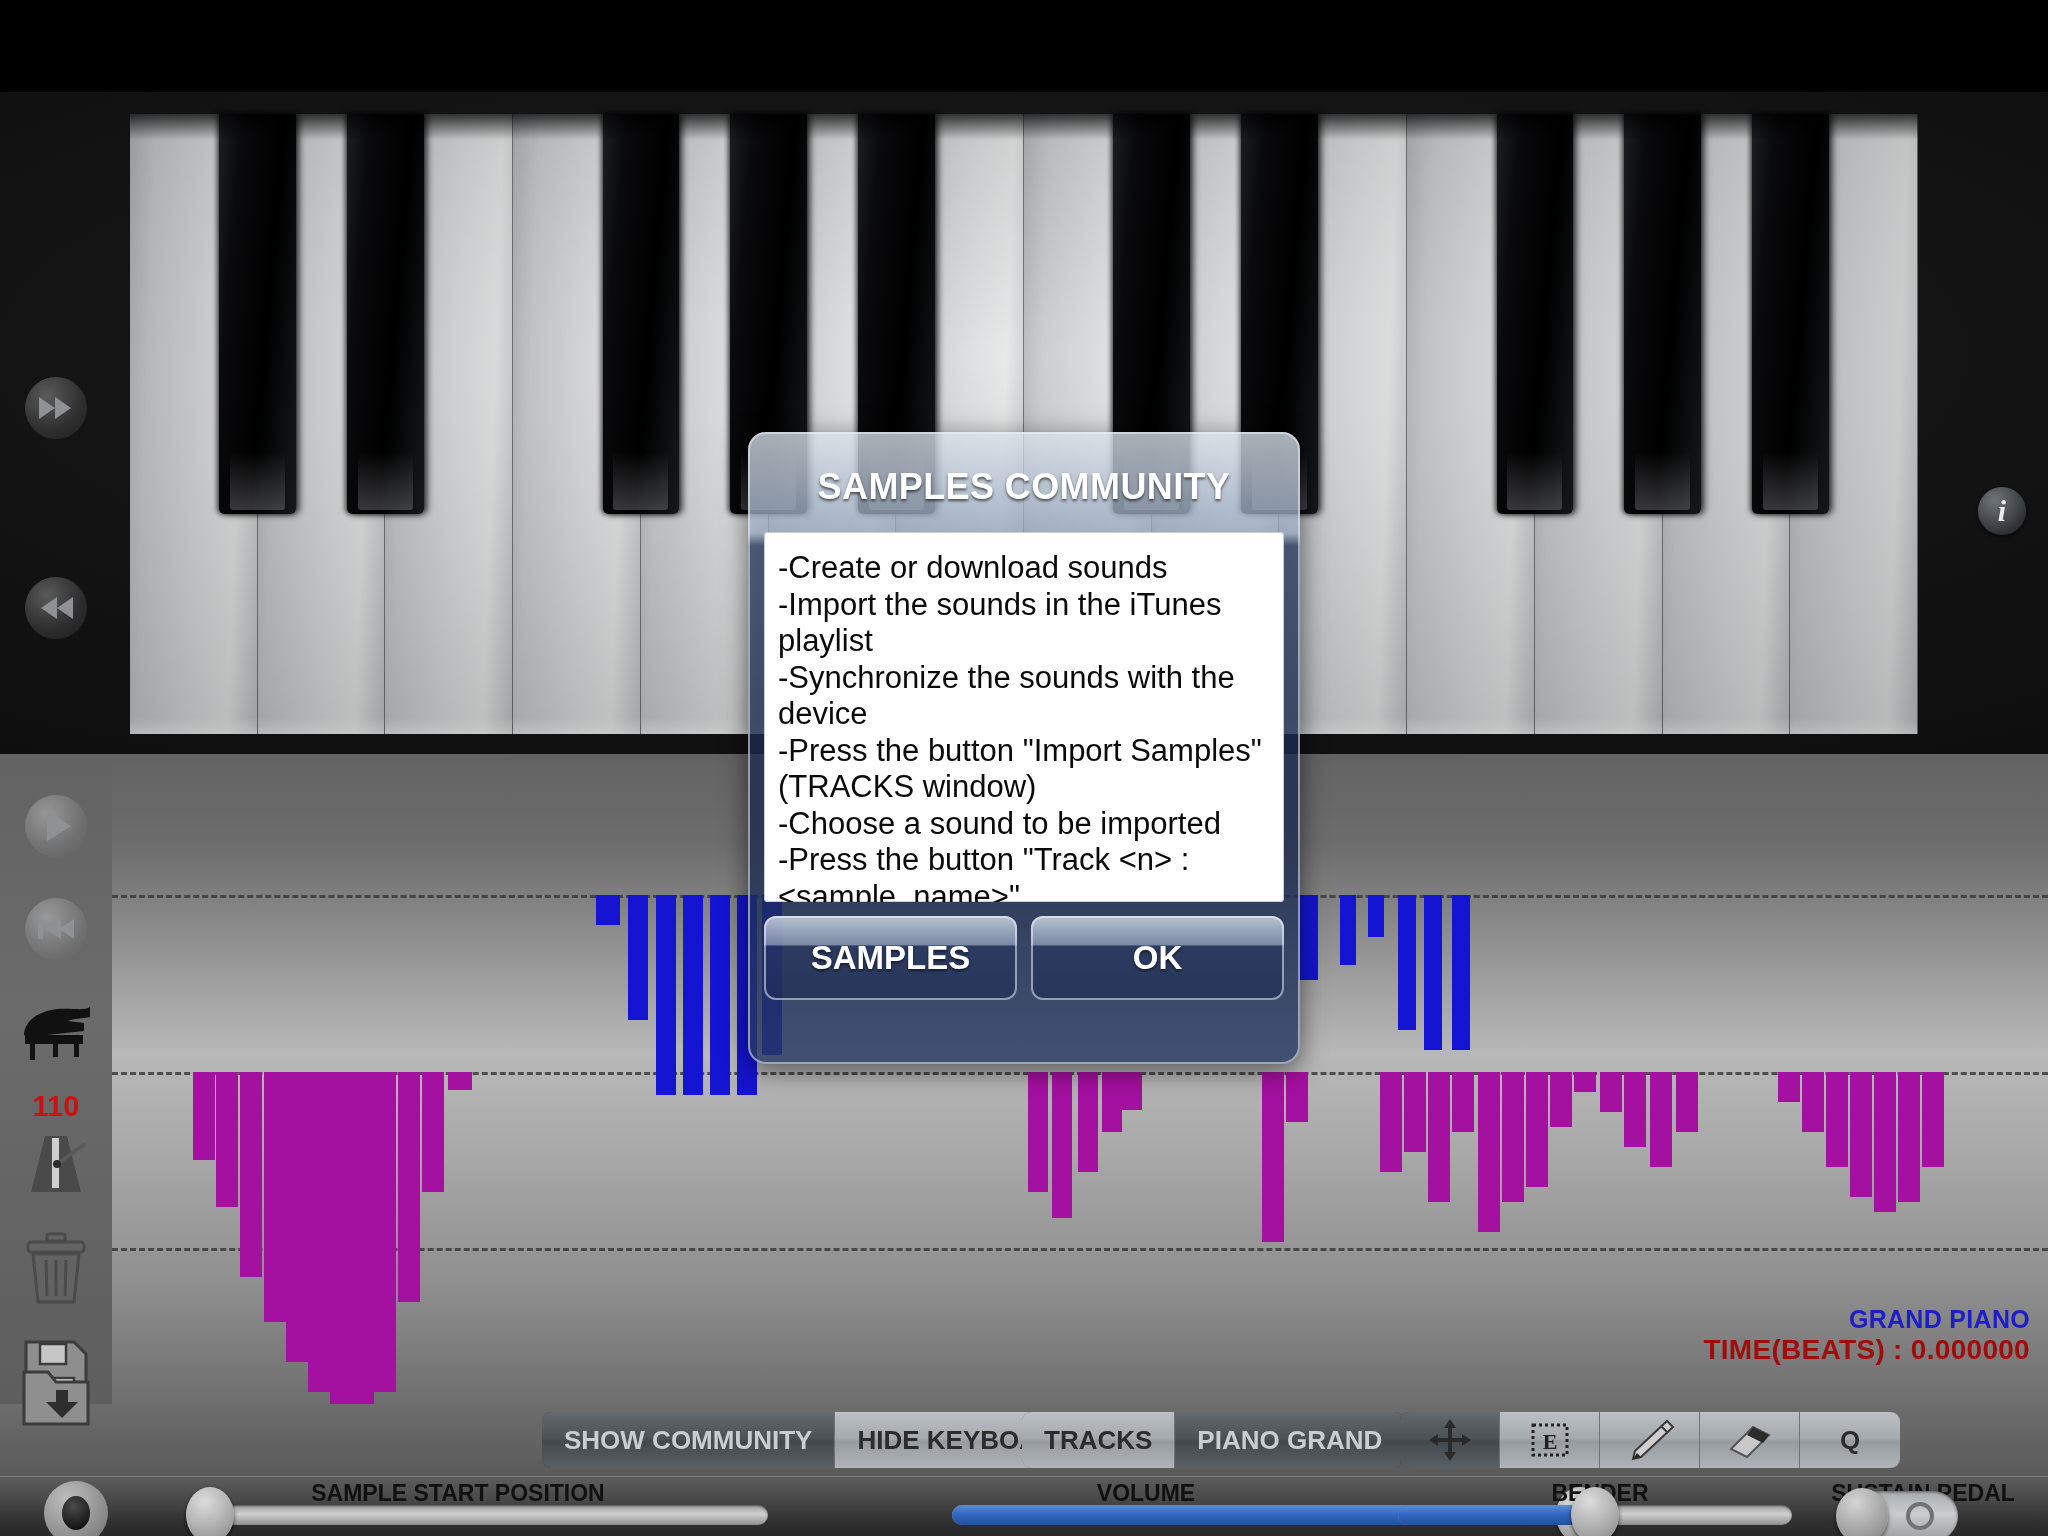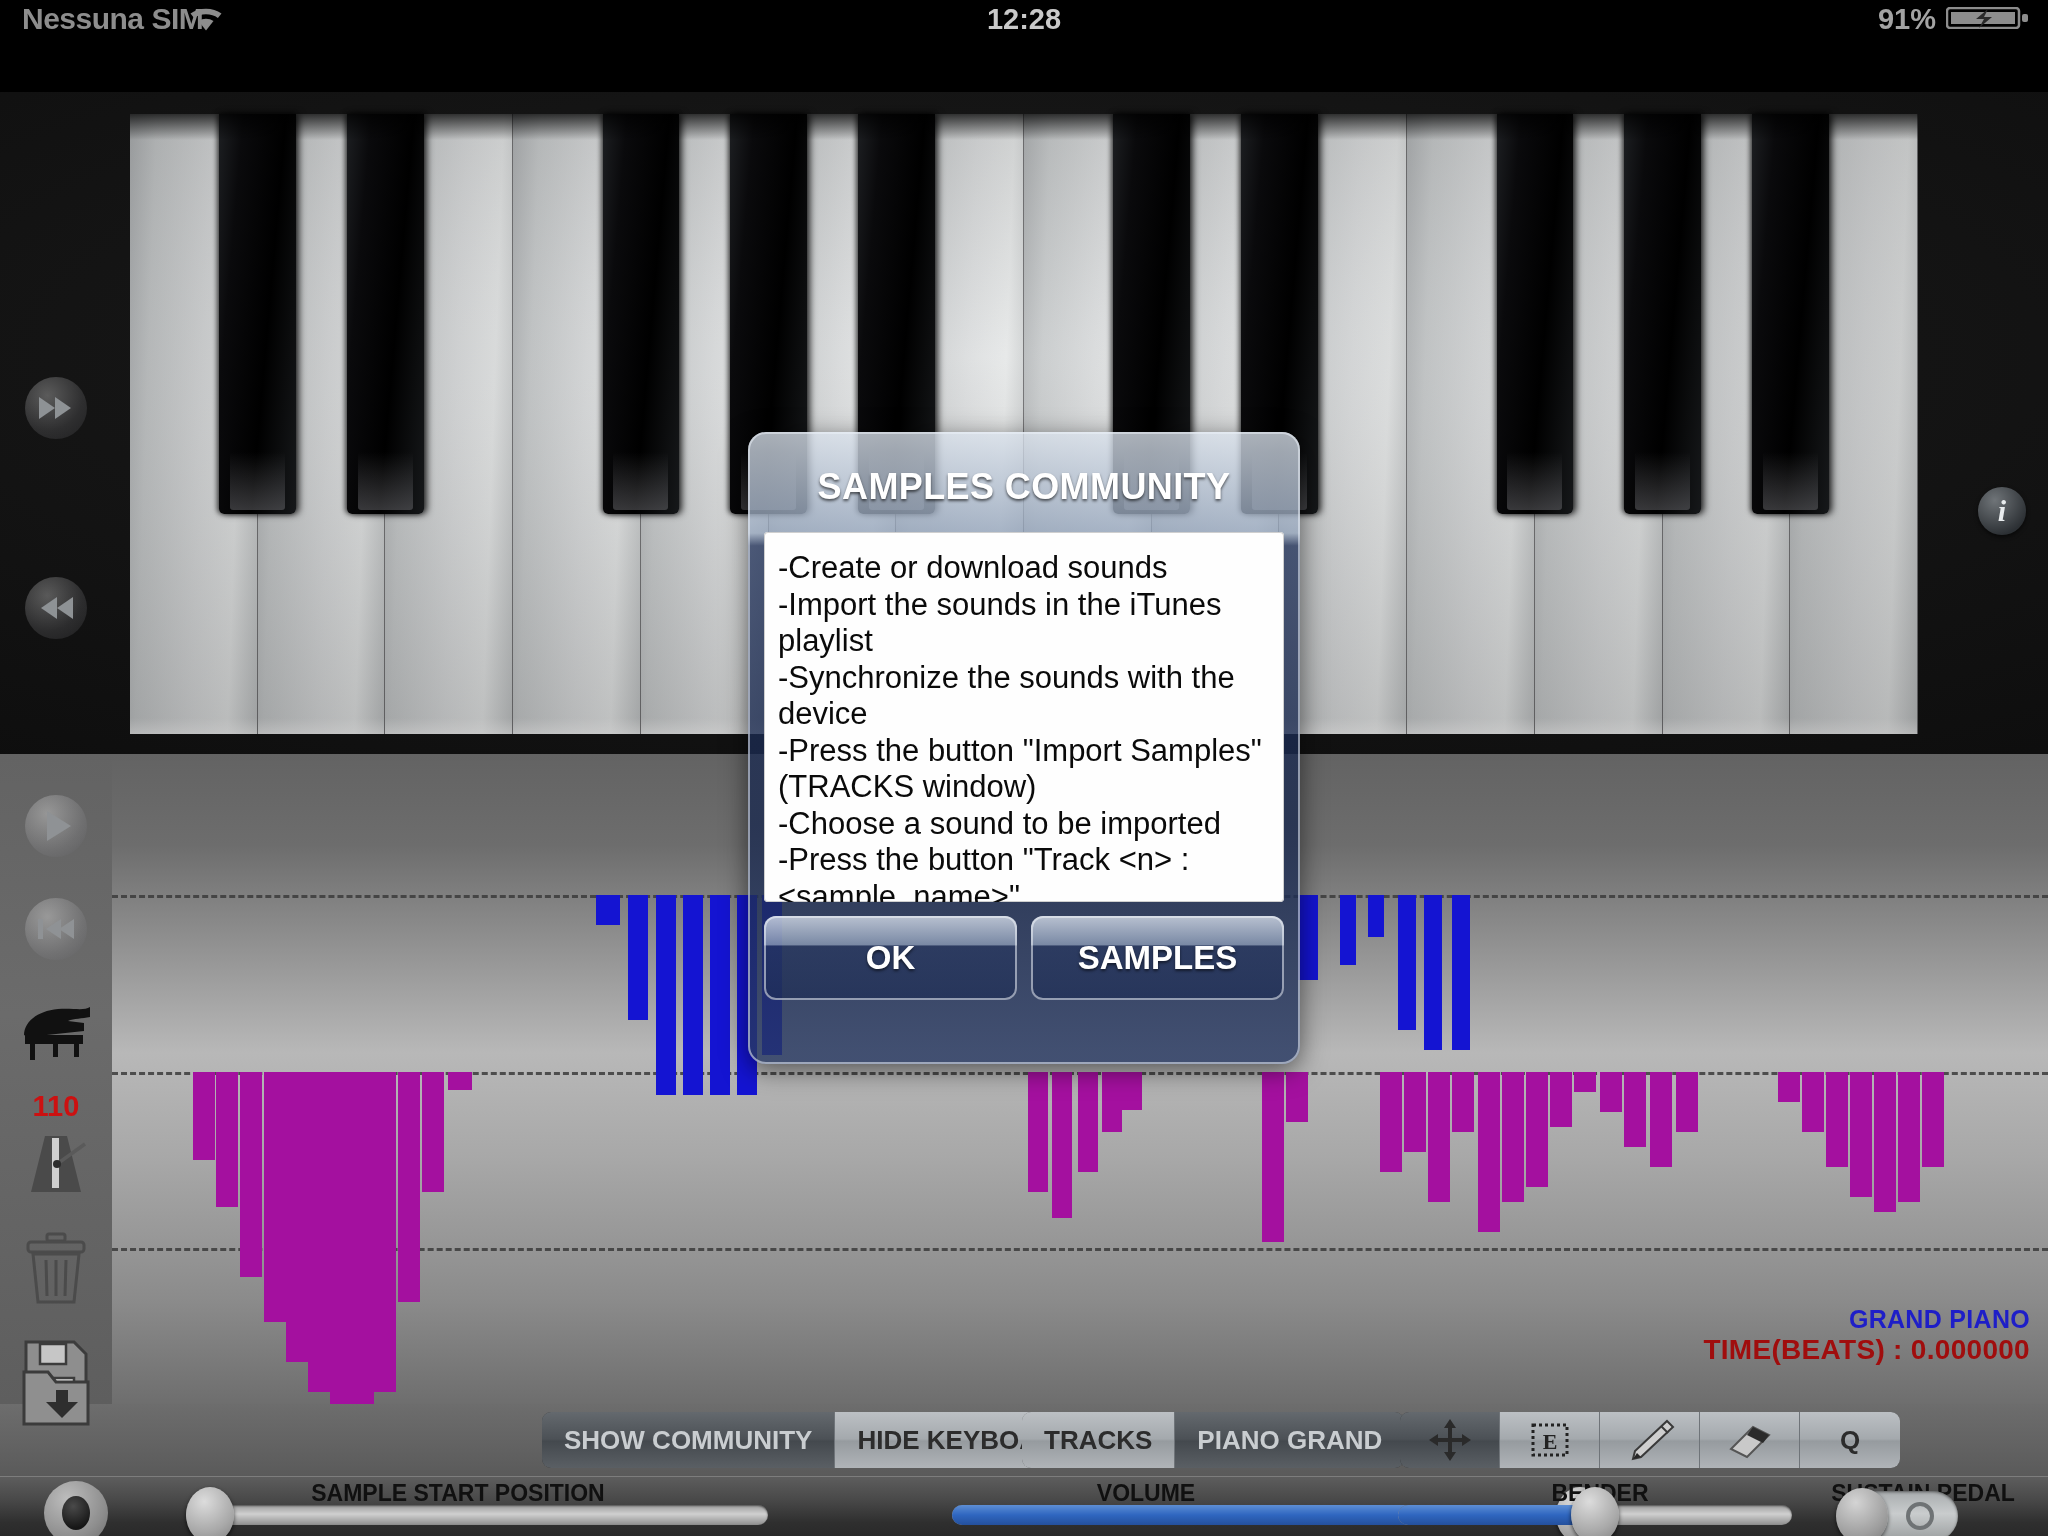--- a/index.html
+++ b/index.html
@@ -161,39 +161,20 @@
     text-shadow:0 2px 3px rgba(0,0,0,.55);
     background:linear-gradient(180deg, rgba(214,222,234,.82) 0%, rgba(146,162,188,.74) 34%,
       rgba(38,54,95,.62) 36%, rgba(30,45,84,.70) 100%);
     box-shadow:inset 0 0 0 2px rgba(240,244,250,.55); }
 </style>
 </head>
 <body>
 
 <div id="app">
 
-  <div class="statusbar">
-    <div class="sb-left">Nessuna SIM</div>
-    <div class="sb-wifi">
-      <svg width="42" height="28" viewBox="0 0 42 28">
-        <path d="M21 24.5 L13.5 15 a11.5 9 0 0 1 15 0 Z" fill="#8d8d8d"></path>
-        <path d="M5.5 7.5 a23 18 0 0 1 31 0 l-3.6 4.4 a17.5 13.5 0 0 0 -23.8 0 Z" fill="#8d8d8d"></path>
-      </svg>
-    </div>
-    <div class="sb-center">12:28</div>
-    <div class="sb-batt-pct">91%</div>
-    <div class="sb-batt-icon">
-      <svg width="84" height="22" viewBox="0 0 84 22">
-        <rect x="1" y="1" width="72" height="20" rx="3" fill="none" stroke="#8d8d8d" stroke-width="2.5"></rect>
-        <rect x="5" y="5" width="64" height="12" fill="#8d8d8d"></rect>
-        <rect x="76" y="7" width="6" height="8" rx="2" fill="#8d8d8d"></rect>
-        <path d="M42 2 L30 12 h8 l-5 9 13 -11 h-8 Z" fill="#2a2a2a"></path>
-      </svg>
-    </div>
-  </div>
 
 
   <div class="keyboard">
     <div class="kb-inner" id="kb-inner">
         <div class="wkey" style="left: 0px; width: 127.714px;"></div>
         <div class="wkey" style="left: 127.714px; width: 127.714px;"></div>
         <div class="wkey" style="left: 255.429px; width: 127.714px;"></div>
         <div class="wkey" style="left: 383.143px; width: 127.714px;"></div>
         <div class="wkey" style="left: 510.857px; width: 127.714px;"></div>
         <div class="wkey" style="left: 638.571px; width: 127.714px;"></div>
@@ -421,18 +402,18 @@
       <div class="tk"></div>
     </div>
   </div>
 
   <div class="dlg">
     <div class="dlg-title">SAMPLES COMMUNITY</div>
     <div class="dlg-body">
       <p id="dlg-text">-Create or download sounds<br>-Import the sounds in the iTunes playlist<br>-Synchronize the sounds with the device<br>-Press the button "Import Samples" (TRACKS window)<br>-Choose a sound to be imported<br>-Press the button "Track &lt;n&gt; : &lt;sample_name&gt;"<br>-Choose a sound to be played<br>-Play music with</p>
     </div>
     <div class="dlg-btns">
+      <div class="dlg-btn">SAMPLES</div>
       <div class="dlg-btn">OK</div>
-      <div class="dlg-btn">SAMPLES</div>
     </div>
   </div>
 
 </div>
 
 </body></html>

